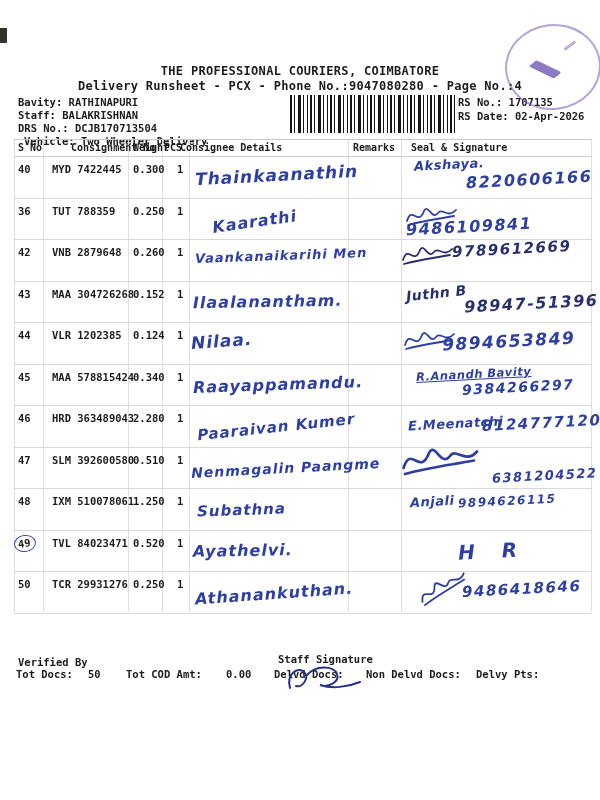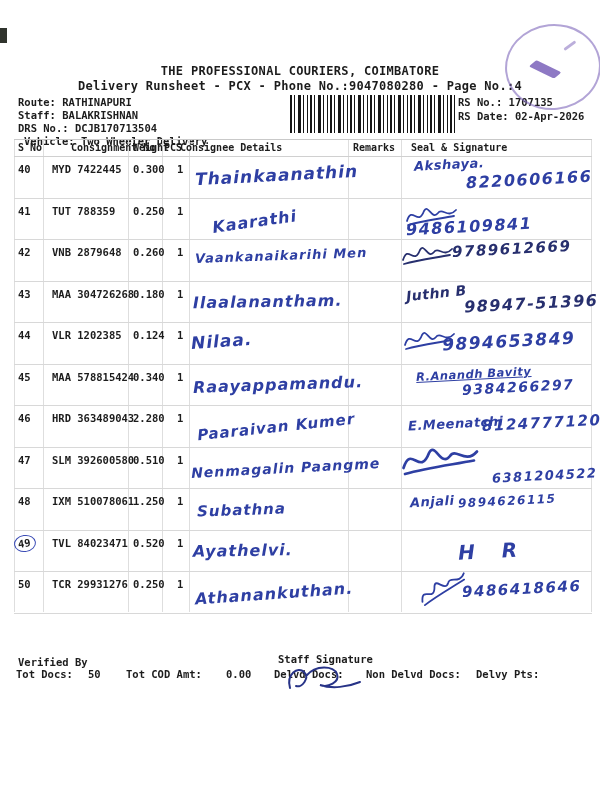--- a/index.html
+++ b/index.html
@@ -107,21 +107,21 @@
 <body>
 
 <div class="page">
 
   <div class="artifact"></div>
 
   <div class="abs pt t1" style="left:0;top:64px;width:600px;text-align:center;">THE PROFESSIONAL COURIERS, COIMBATORE</div>
   <div class="abs pt t1" style="left:0;top:79px;width:600px;text-align:center;">Delivery Runsheet - PCX - Phone No.:9047080280 - Page No.:4</div>
 
   <div class="abs pt info" style="left:18px;top:96px;">
-    <span>Route:</span>
+    <span>Bavity:</span>
     <span>RATHINAPURI</span>
   </div>
   <div class="abs pt info" style="left:18px;top:109px;">
     <span>Staff:</span>
     <span>BALAKRISHNAN</span>
   </div>
   <div class="abs pt info" style="left:18px;top:122px;">
     <span>DRS No.:</span>
     <span>DCJB170713504</span>
   </div>
@@ -173,21 +173,21 @@
     <div class="cell cell-wt">0.300</div>
     <div class="cell cell-pcs">1</div>
     <span class="hw hw-consignee">Thainkaanathin</span>
     <div class="seal">
       <span class="hw sig-name">Akshaya.</span>
       <span class="hw sig-phone">8220606166</span>
     </div>
   </div>
 
   <div class="trow">
-    <div class="cell cell-sno"><span>41</span></div>
+    <div class="cell cell-sno"><span>36</span></div>
     <div class="cell cell-cons">TUT 788359</div>
     <div class="cell cell-wt">0.250</div>
     <div class="cell cell-pcs">1</div>
     <span class="hw hw-consignee">Kaarathi</span>
     <div class="seal">
   <svg class="scribble" width="60" height="32" viewBox="0 0 60 32">
     <path d="M3,20 C8,4 14,26 20,10 C24,2 28,20 34,12 C38,6 44,18 52,9 M4,24 C18,20 34,18 50,15"></path>
   </svg>
 
       <span class="hw sig-name"></span>
@@ -207,21 +207,21 @@
   </svg>
 
       <span class="hw sig-name"></span>
       <span class="hw sig-phone">9789612669</span>
     </div>
   </div>
 
   <div class="trow">
     <div class="cell cell-sno"><span>43</span></div>
     <div class="cell cell-cons">MAA 304726268</div>
-    <div class="cell cell-wt">0.180</div>
+    <div class="cell cell-wt">0.152</div>
     <div class="cell cell-pcs">1</div>
     <span class="hw hw-consignee">Ilaalanantham.</span>
     <div class="seal ink-dark">
       <span class="hw sig-name">Juthn B</span>
       <span class="hw sig-phone">98947-51396</span>
     </div>
   </div>
 
   <div class="trow">
     <div class="cell cell-sno"><span>44</span></div>

